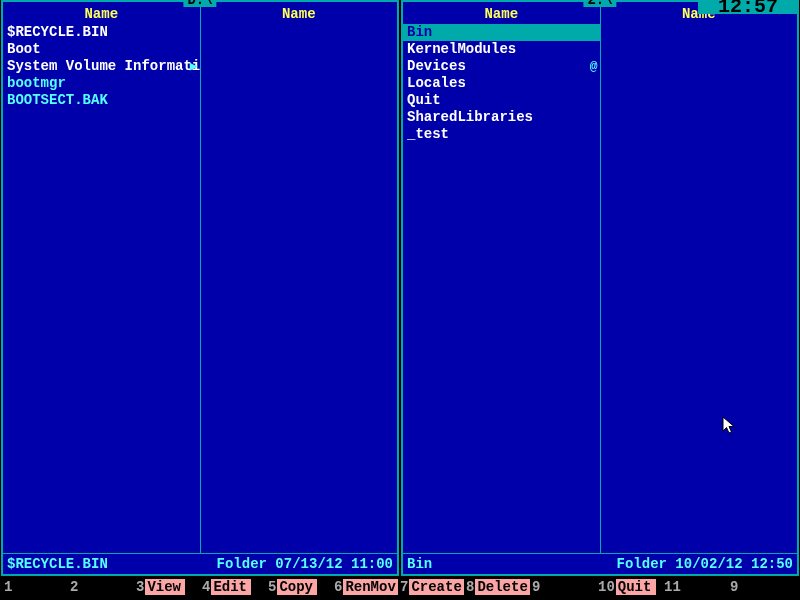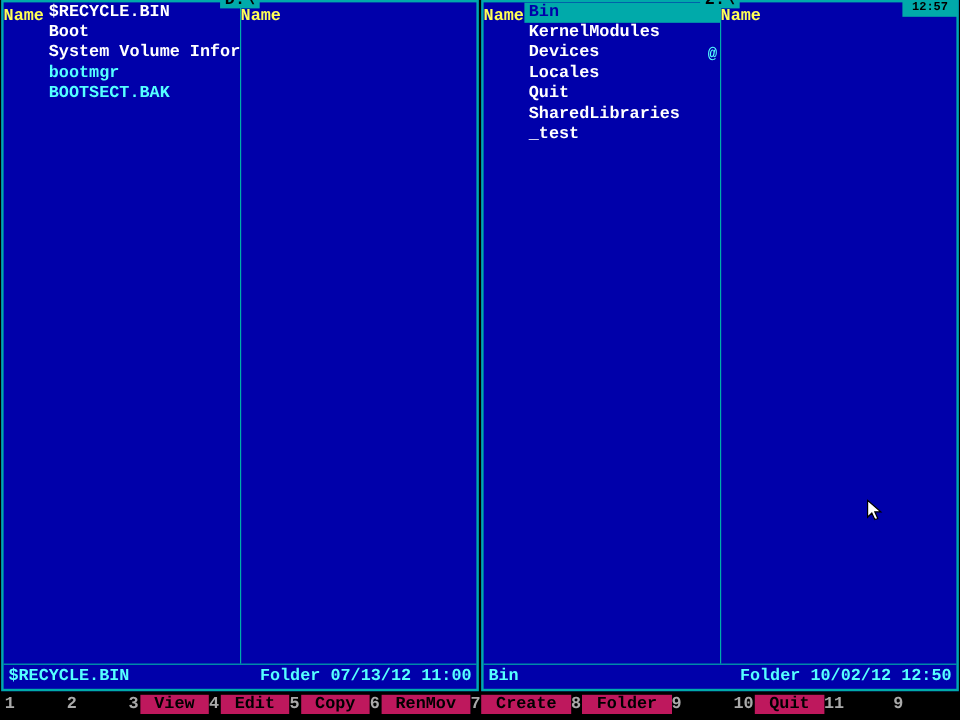--- a/index.html
+++ b/index.html
@@ -37,34 +37,34 @@
   font-size: 14px;
   line-height: 14px;
   z-index: 2;
 }
 .clock {
   position: absolute;
   top: 0;
   right: 2px;
   background: #00aaaa;
   color: #000;
-  padding: 0 8px;
-  font-size: 10px;
+  padding: 0 20px;
+  font-size: 20px;
   line-height: 14px;
   z-index: 5;
 }
 .columns {
   flex: 1;
   display: flex;
   position: relative;
 }
 .column {
   flex: 1;
   display: flex;
-  flex-direction: row;
+  flex-direction: column;
   overflow: hidden;
   justify-content: space-between;
 }
 .column:first-child {
   border-right: 1px solid #00aaaa;
 }
 .col-header {
   color: #ffff55;
   text-align: center;
   padding: 4px 0 2px 0;
@@ -113,23 +113,23 @@
 .fkey {
   display: flex;
   align-items: center;
   flex: 1;
 }
 .fkey-num {
   color: #aaa;
   padding-right: 1px;
 }
 .fkey-label {
-  background: #be185d;
+  background: #fca5a5;
   color: #000;
-  padding: 0 12px;
+  padding: 0 2px;
   min-width: 40px;
   display: inline-block;
 }
 .cursor {
   position: absolute;
   top: 416px;
   left: 722px;
   z-index: 100;
   pointer-events: none;
 }
@@ -218,21 +218,21 @@
     <div class="fkey">
       <span class="fkey-num">6</span>
       <span class="fkey-label">RenMov</span>
     </div>
     <div class="fkey">
       <span class="fkey-num">7</span>
       <span class="fkey-label">Create</span>
     </div>
     <div class="fkey">
       <span class="fkey-num">8</span>
-      <span class="fkey-label">Folder</span>
+      <span class="fkey-label">Delete</span>
     </div>
     <div class="fkey">
       <span class="fkey-num">9</span>
       <span class="fkey-label">     </span>
     </div>
     <div class="fkey">
       <span class="fkey-num">10</span>
       <span class="fkey-label">Quit </span>
     </div>
     <div class="fkey">

